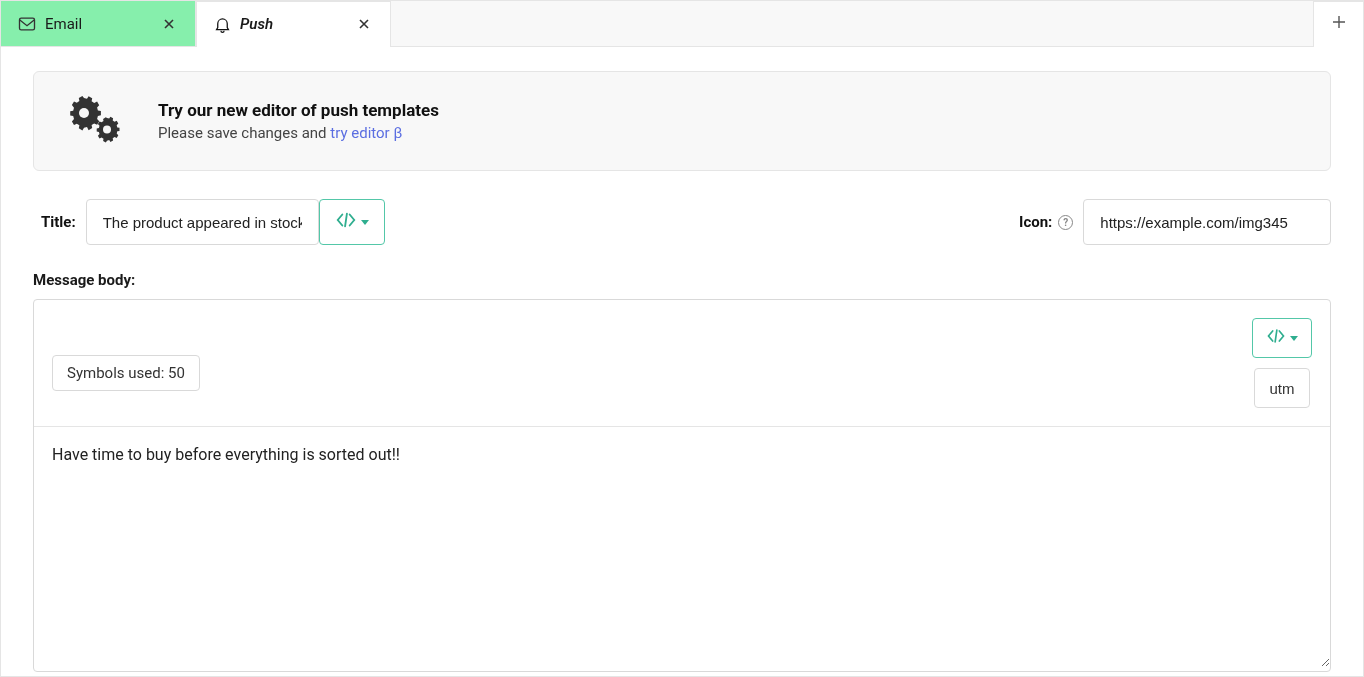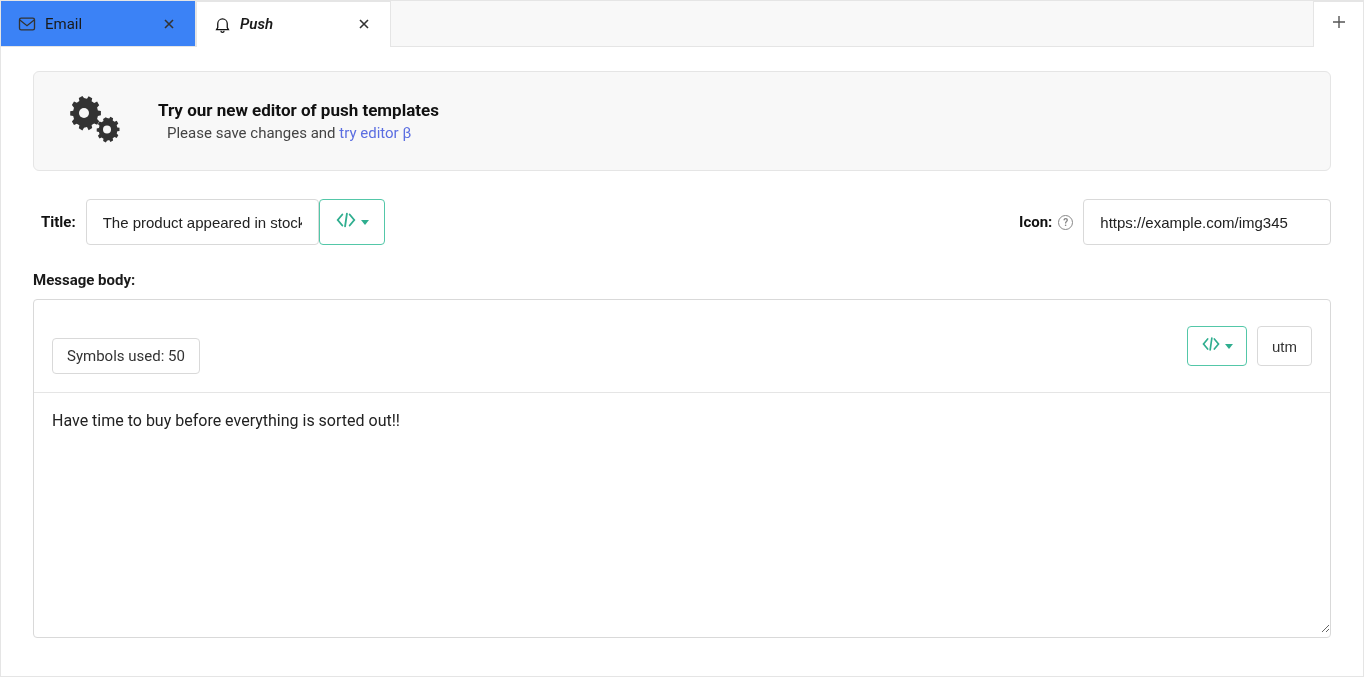--- a/index.html
+++ b/index.html
@@ -28,21 +28,21 @@
   .tab {
     display: flex;
     align-items: center;
     gap: 8px;
     padding: 0 16px;
     border-right: 1px solid #e5e5e5;
     min-width: 195px;
     position: relative;
     cursor: pointer;
   }
-  .tab.inactive { background: #3b82f6; }
+  .tab.inactive { background: #86efac; }
   .tab.active {
     background: #fff;
     border-top: 1px solid #e5e5e5;
     border-left: 1px solid #e5e5e5;
     margin-bottom: -1px;
     padding-bottom: 1px;
     font-weight: 600;
     font-style: italic;
   }
   .tab .tab-icon { display:flex; align-items:center; color:#333; }
@@ -71,21 +71,21 @@
     border: 1px solid #e5e5e5;
     background: #f8f8f8;
     border-radius: 6px;
     display:flex;
     align-items: center;
     gap: 32px;
     padding: 22px 28px;
   }
   .banner .gears { color:#333; flex:none; }
   .banner-title { font-weight:700; font-size:17px; color:#111;text-align:center; }
-  .banner-sub { margin-top:4px; color:#444; font-size:15px;margin-left:9px;}
+  .banner-sub { margin-top:4px; color:#444; font-size:15px;}
   .banner-sub a { color:#5b6ee1; text-decoration:none; cursor:pointer;}
 
   
   .section-h {
     margin-top: 24px;
     font-weight:700;
     color:#888;
     font-size:16px;
   }
 
@@ -156,21 +156,21 @@
   }
   .sym-pill {
     border:1px solid #d9d9d9;
     border-radius:4px;
     padding: 8px 14px;
     font-size:15px;
     color:#333;
     background:#fff;
     margin-top:20px;
   }
-  .body-toolbar-right { display:flex; gap:10px; align-items:center;}
+  .body-toolbar-right { display:flex; gap:10px; align-items:center;flex-direction:column;}
   .utm-btn {
     height:40px;
     border:1px solid #d9d9d9;
     border-radius:4px;
     background:#fff;
     padding:0 14px;
     font-size:15px;
     color:#333;
     cursor:pointer;
   }

